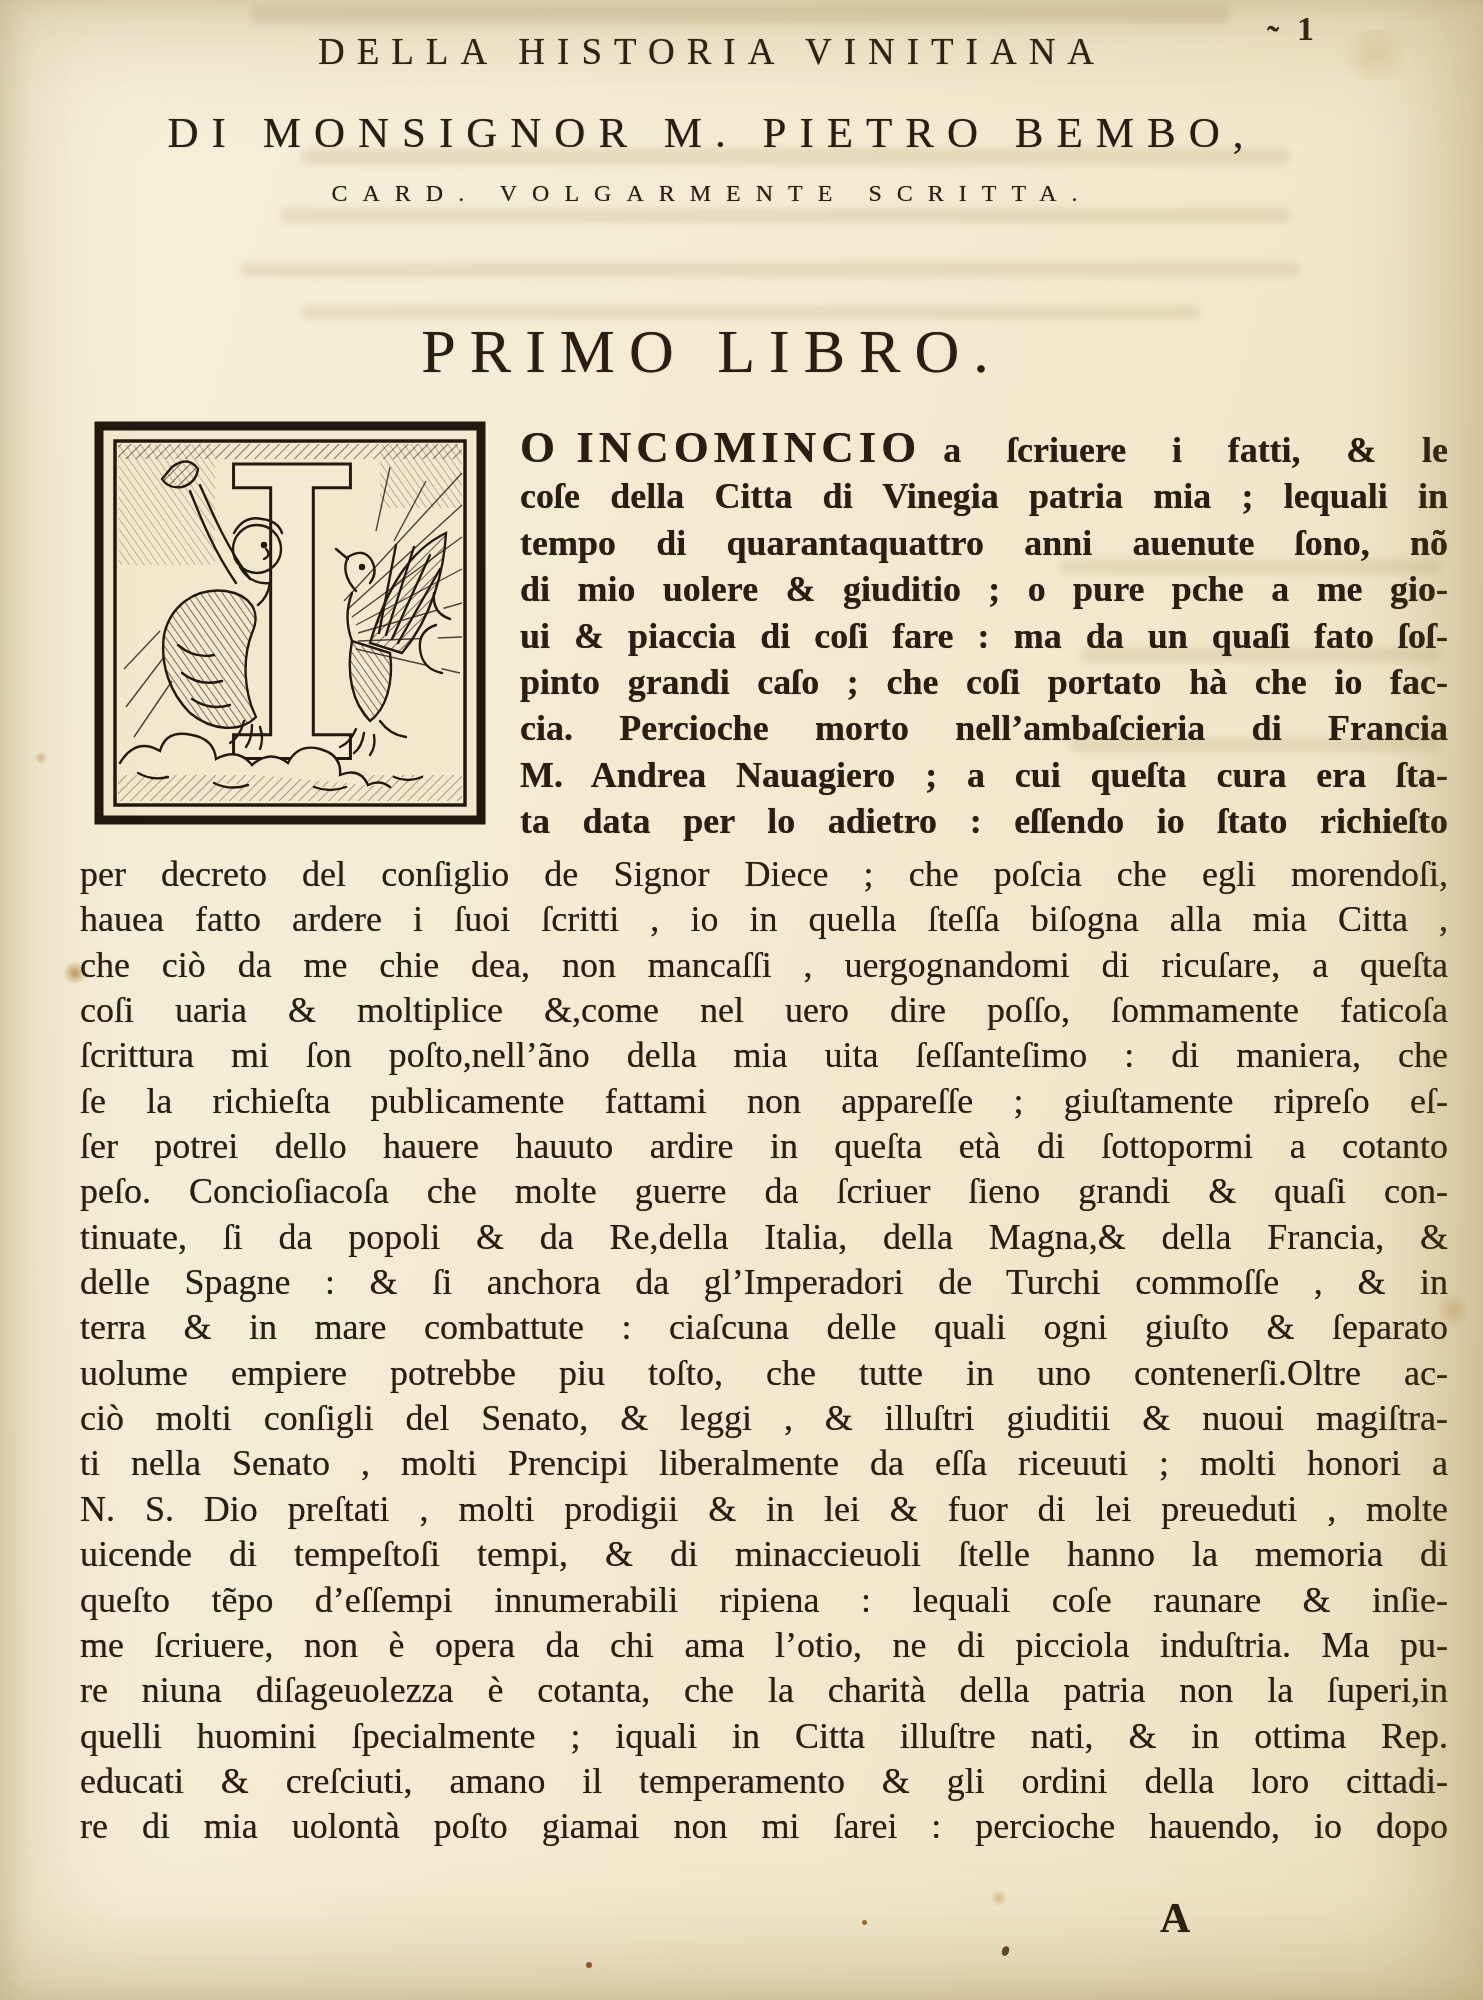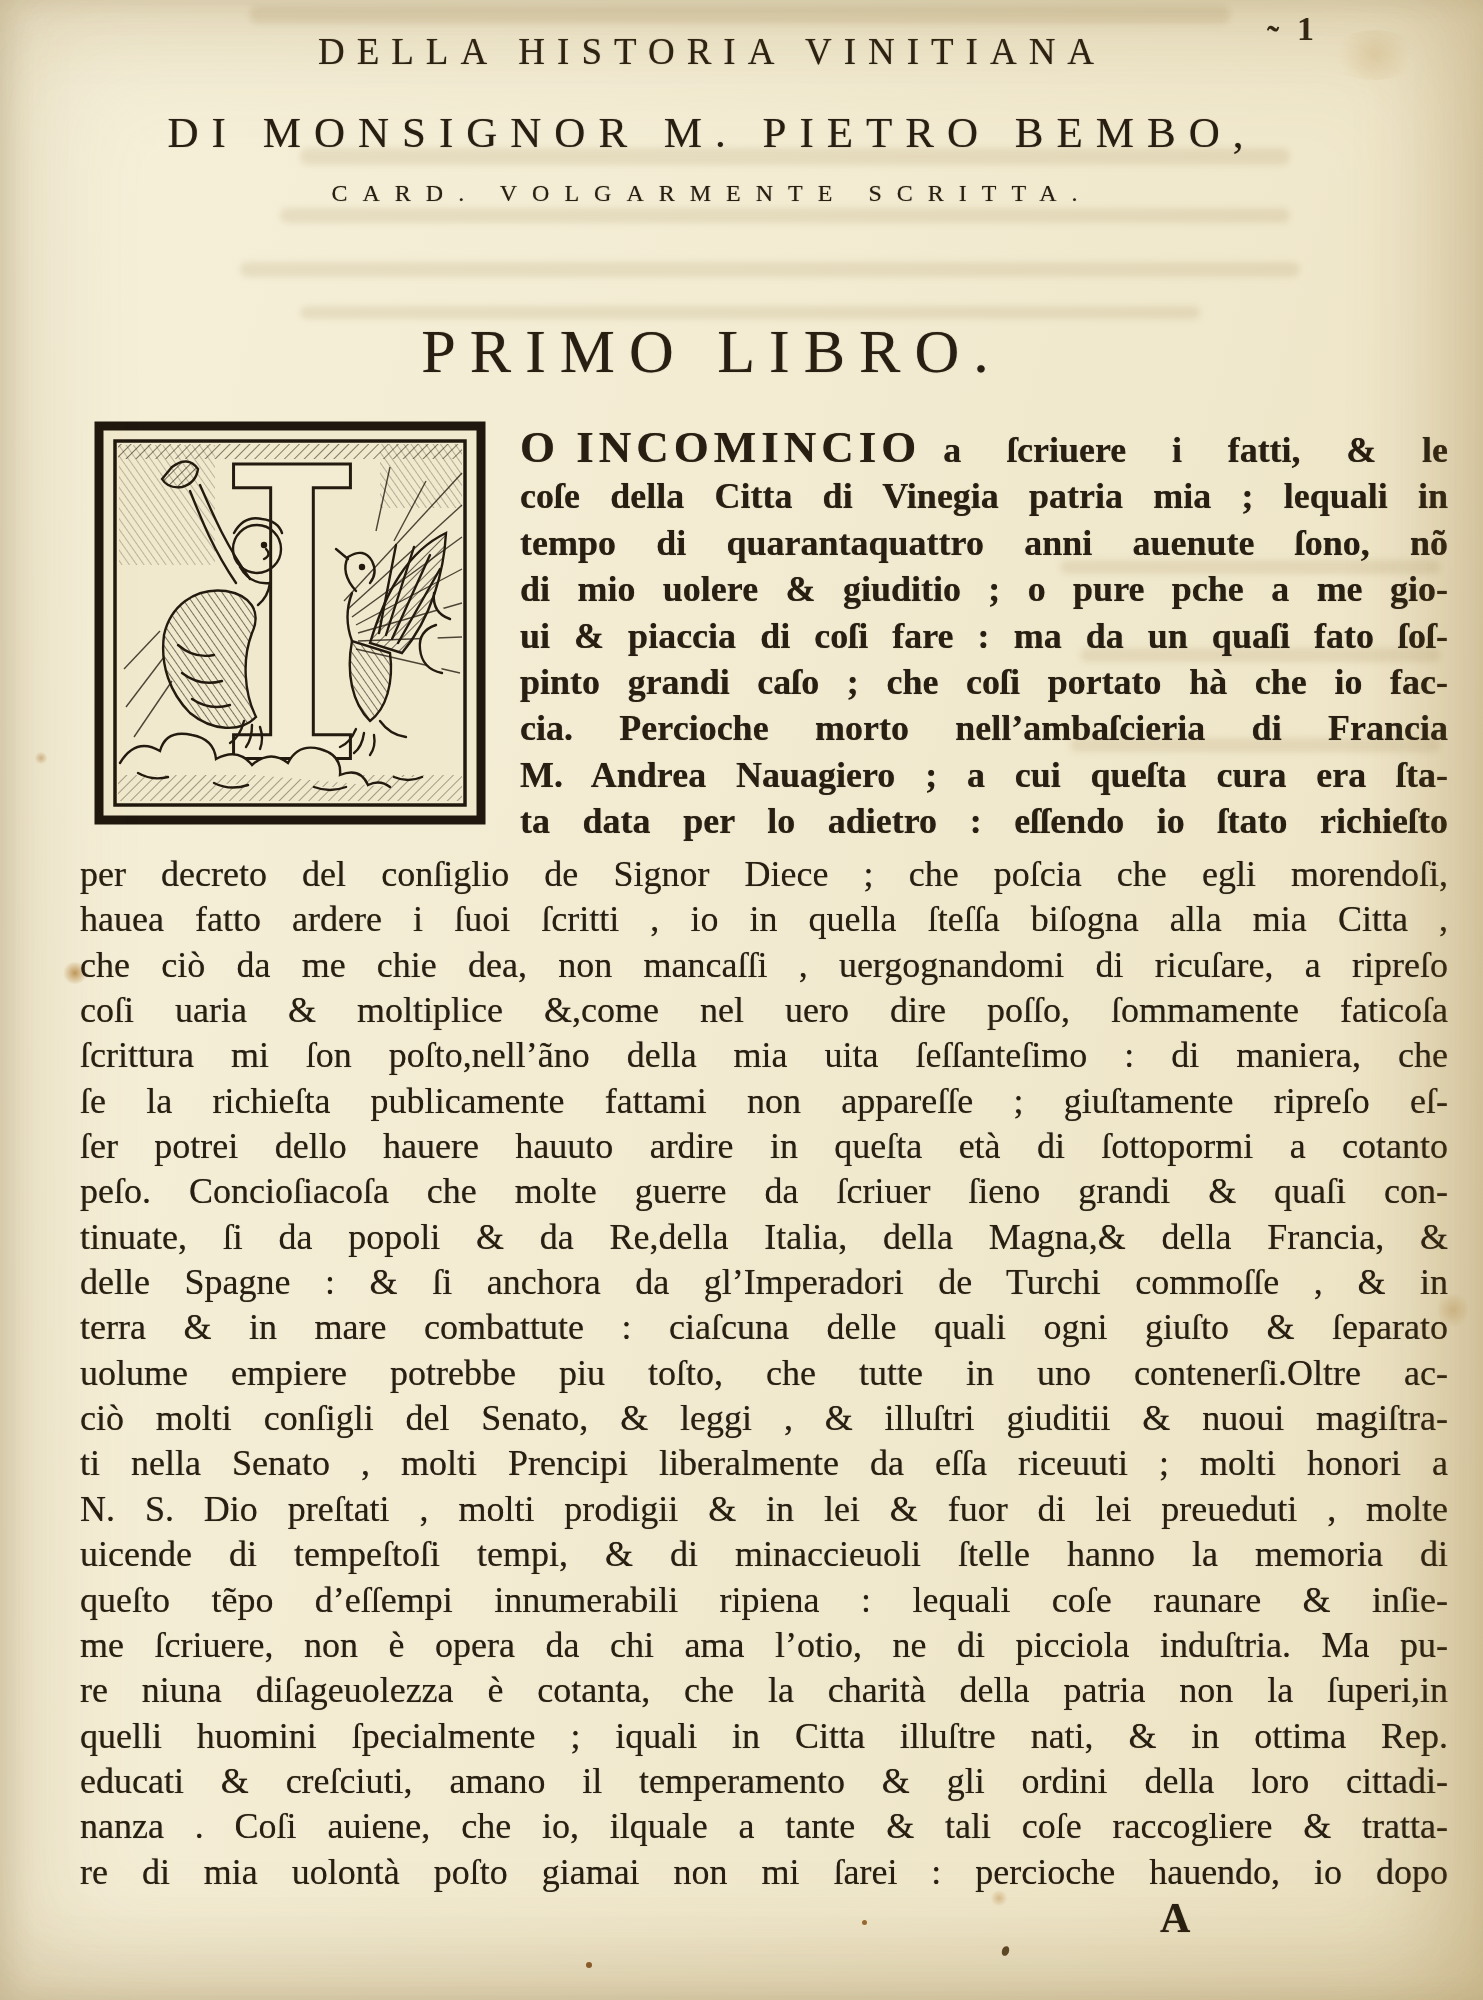--- a/index.html
+++ b/index.html
@@ -177,38 +177,37 @@
     <div class="line">ui &amp; piaccia di coſi fare : ma da un quaſi fato ſoſ-</div>
     <div class="line">pinto grandi caſo ; che coſi portato hà che io fac-</div>
     <div class="line">cia. Percioche morto nell’ambaſcieria di Francia</div>
     <div class="line">M. Andrea Nauagiero ; a cui queſta cura era ſta-</div>
     <div class="line">ta data per lo adietro : eſſendo io ſtato richieſto</div>
   </div>
 
   <div class="full-lines">
     <div class="line">per decreto del conſiglio de Signor Diece ; che poſcia che egli morendoſi,</div>
     <div class="line">hauea fatto ardere i ſuoi ſcritti , io in quella ſteſſa biſogna alla mia Citta ,</div>
-    <div class="line">che ciò da me chie dea, non mancaſſi , uergognandomi di ricuſare, a ripreſo</div>
+    <div class="line">che ciò da me chie dea, non mancaſſi , uergognandomi di ricuſare, a queſta</div>
     <div class="line">coſi uaria &amp; moltiplice &amp;,come nel uero dire poſſo, ſommamente faticoſa</div>
     <div class="line">ſcrittura mi ſon poſto,nell’ãno della mia uita ſeſſanteſimo : di maniera, che</div>
     <div class="line">ſe la richieſta publicamente fattami non appareſſe ; giuſtamente ripreſo eſ-</div>
     <div class="line">ſer potrei dello hauere hauuto ardire in queſta età di ſottopormi a cotanto</div>
     <div class="line">peſo. Concioſiacoſa che molte guerre da ſcriuer ſieno grandi &amp; quaſi con-</div>
     <div class="line">tinuate, ſi da popoli &amp; da Re,della Italia, della Magna,&amp; della Francia, &amp;</div>
     <div class="line">delle Spagne : &amp; ſi anchora da gl’Imperadori de Turchi commoſſe , &amp; in</div>
     <div class="line">terra &amp; in mare combattute : ciaſcuna delle quali ogni giuſto &amp; ſeparato</div>
     <div class="line">uolume empiere potrebbe piu toſto, che tutte in uno contenerſi.Oltre ac-</div>
     <div class="line">ciò molti conſigli del Senato, &amp; leggi , &amp; illuſtri giuditii &amp; nuoui magiſtra-</div>
     <div class="line">ti nella Senato , molti Prencipi liberalmente da eſſa riceuuti ; molti honori a</div>
     <div class="line">N. S. Dio preſtati , molti prodigii &amp; in lei &amp; fuor di lei preueduti , molte</div>
     <div class="line">uicende di tempeſtoſi tempi, &amp; di minaccieuoli ſtelle hanno la memoria di</div>
     <div class="line">queſto tẽpo d’eſſempi innumerabili ripiena : lequali coſe raunare &amp; inſie-</div>
     <div class="line">me ſcriuere, non è opera da chi ama l’otio, ne di picciola induſtria. Ma pu-</div>
     <div class="line">re niuna diſageuolezza è cotanta, che la charità della patria non la ſuperi,in</div>
     <div class="line">quelli huomini ſpecialmente ; iquali in Citta illuſtre nati, &amp; in ottima Rep.</div>
     <div class="line">educati &amp; creſciuti, amano il temperamento &amp; gli ordini della loro cittadi-</div>
-    <div class="line">nanza . Coſi auiene, che io, ilquale a tante &amp; tali coſe raccogliere &amp; tratta-</div>
     <div class="line">re di mia uolontà poſto giamai non mi ſarei : percioche hauendo, io dopo</div>
   </div>
 
   <div class="signature">A</div>
 
 </div>
 
 </body></html>

